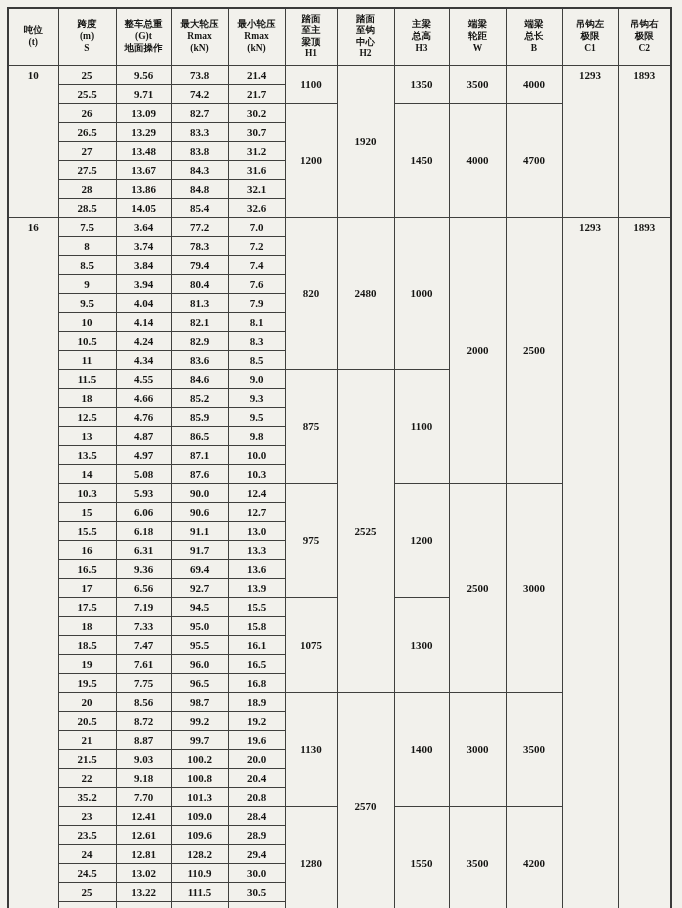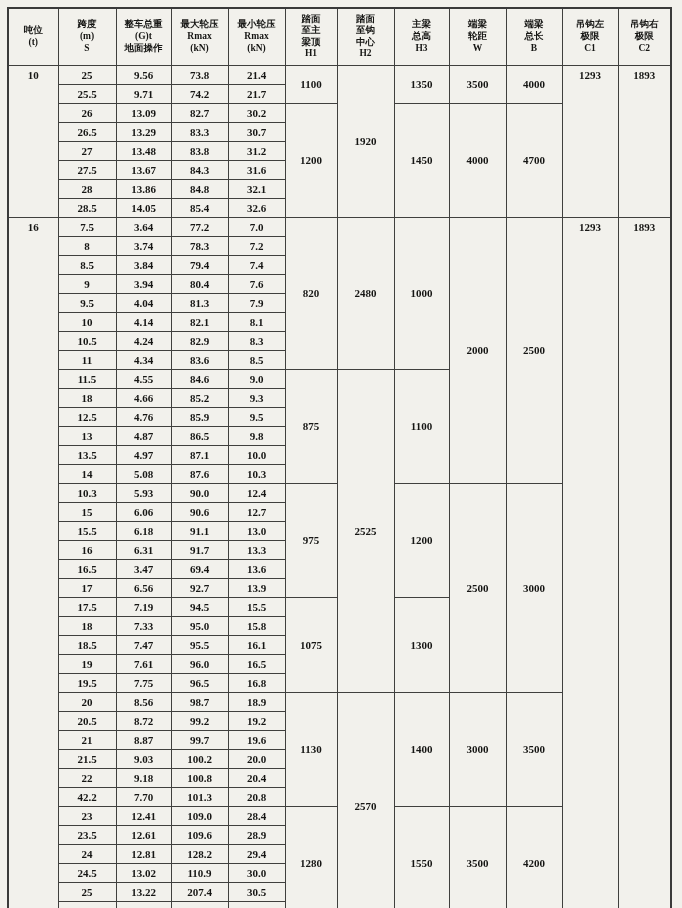--- a/index.html
+++ b/index.html
@@ -297,21 +297,21 @@
           <td>13.0</td>
         </tr>
         <tr>
           <td>16</td>
           <td>6.31</td>
           <td>91.7</td>
           <td>13.3</td>
         </tr>
         <tr>
           <td>16.5</td>
-          <td>3.47</td>
+          <td>9.36</td>
           <td>69.4</td>
           <td>13.6</td>
         </tr>
         <tr>
           <td>17</td>
           <td>6.56</td>
           <td>92.7</td>
           <td>13.9</td>
         </tr>
         <tr>
@@ -375,21 +375,21 @@
           <td>100.2</td>
           <td>20.0</td>
         </tr>
         <tr>
           <td>22</td>
           <td>9.18</td>
           <td>100.8</td>
           <td>20.4</td>
         </tr>
         <tr>
-          <td>42.2</td>
+          <td>35.2</td>
           <td>7.70</td>
           <td>101.3</td>
           <td>20.8</td>
         </tr>
         <tr>
           <td>23</td>
           <td>12.41</td>
           <td>109.0</td>
           <td>28.4</td>
           <td rowspan="6">1280</td>
@@ -411,21 +411,21 @@
         </tr>
         <tr>
           <td>24.5</td>
           <td>13.02</td>
           <td>110.9</td>
           <td>30.0</td>
         </tr>
         <tr>
           <td>25</td>
           <td>13.22</td>
-          <td>207.4</td>
+          <td>111.5</td>
           <td>30.5</td>
         </tr>
         <tr>
           <td>25.5</td>
           <td>13.43</td>
           <td>112.0</td>
           <td>31.0</td>
         </tr>
       </tbody>
   </table>

